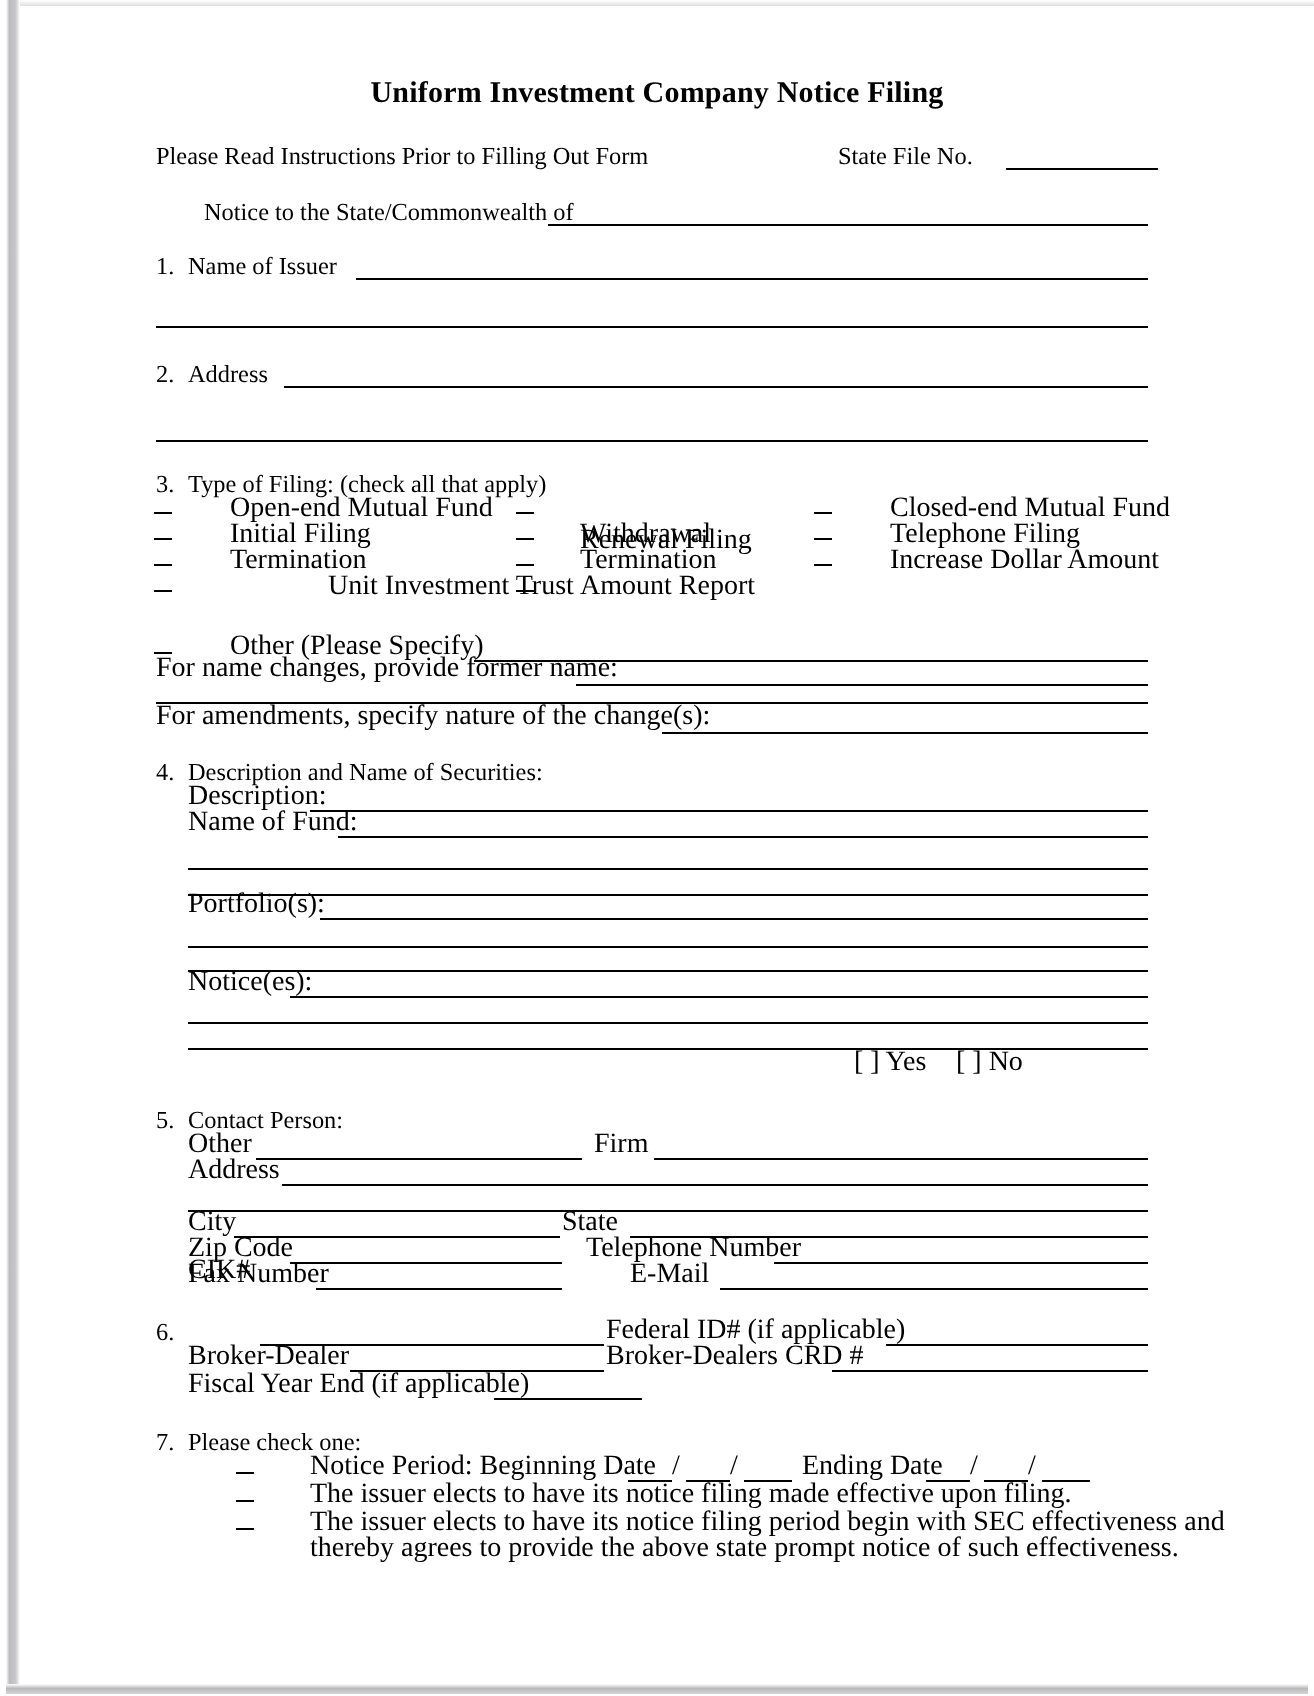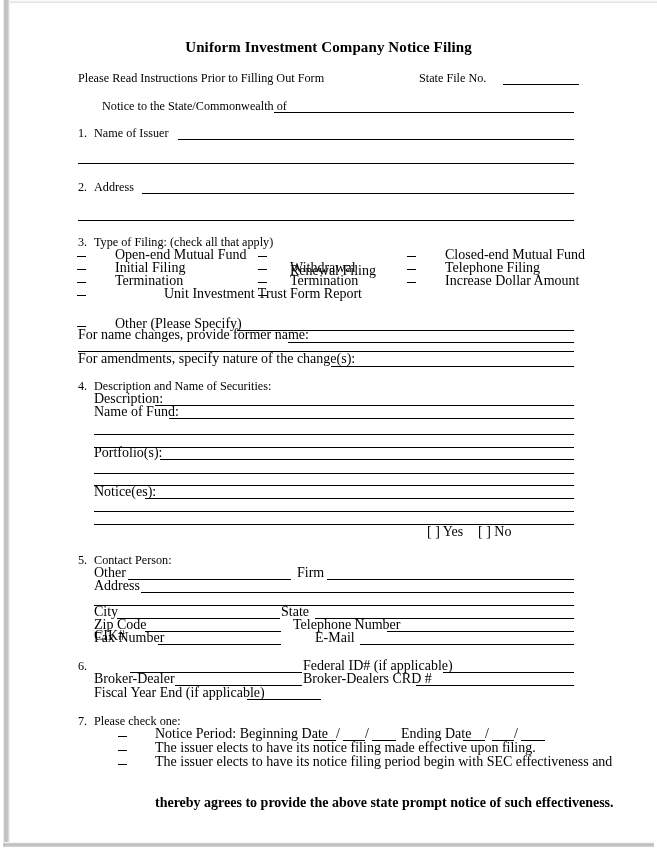--- a/index.html
+++ b/index.html
@@ -130,21 +130,21 @@
     <div class="dash" style="left:77px; top:295px;"></div>
     <div class="lbl" style="left:128px; top:287px;margin-left:36px;">Unit Investment Trust</div>
 
     <div class="dash" style="left:258px; top:256px;"></div>
     <div class="lbl" style="left:290px; top:264px;">Renewal Filing</div>
     <div class="dash" style="left:258px; top:269px;"></div>
     <div class="lbl" style="left:290px; top:261px;">Withdrawal</div>
     <div class="dash" style="left:258px; top:282px;"></div>
     <div class="lbl" style="left:290px; top:274px;">Termination</div>
     <div class="dash" style="left:258px; top:295px;"></div>
-    <div class="lbl" style="left:290px; top:287px;">Form Report</div>
+    <div class="lbl" style="left:290px; top:287px;">Amount Report</div>
 
     <div class="dash" style="left:407px; top:256px;"></div>
     <div class="lbl" style="left:445px; top:248px;">Closed-end Mutual Fund</div>
     <div class="dash" style="left:407px; top:269px;"></div>
     <div class="lbl" style="left:445px; top:261px;">Telephone Filing</div>
     <div class="dash" style="left:407px; top:282px;"></div>
     <div class="lbl" style="left:445px; top:274px;">Increase Dollar Amount</div>
 
     <div class="dash" style="left:77px; top:326px;"></div>
     <div class="lbl" style="left:115px; top:317px;">Other (Please Specify)</div>
@@ -238,16 +238,16 @@
     <div class="lbl" style="left:485px; top:727px;">/</div>
     <div class="hr" style="left:492px; top:740px; width:22px;"></div>
     <div class="lbl" style="left:514px; top:727px;">/</div>
     <div class="hr" style="left:521px; top:740px; width:24px;"></div>
 
     <div class="dash" style="left:118px; top:750px;"></div>
     <div class="lbl" style="left:155px; top:741px;">The issuer elects to have its notice filing made effective upon filing.</div>
 
     <div class="dash" style="left:118px; top:764px;"></div>
     <div class="lbl" style="left:155px; top:755px;">The issuer elects to have its notice filing period begin with SEC effectiveness and</div>
-    <div class="lbl" style="left:155px; top:796px;font-weight:bold;">thereby agrees to provide the above state prompt notice of such effectiveness.</div>
+    <div class="lbl" style="left:155px; top:768px;">thereby agrees to provide the above state prompt notice of such effectiveness.</div>
 
   </div>
 </div>
 
 </body></html>

